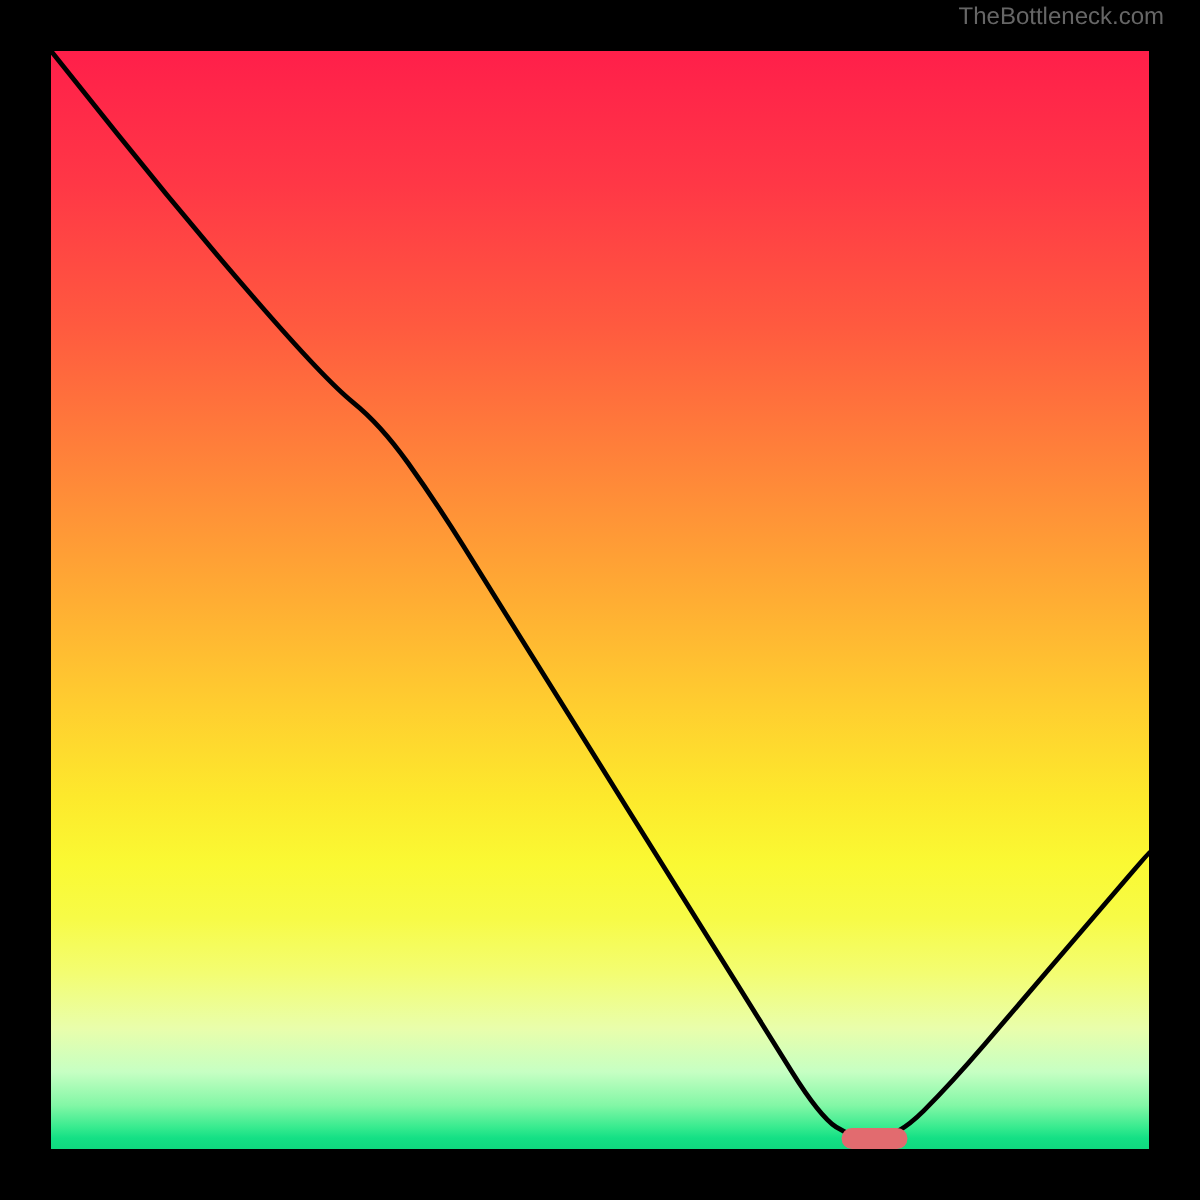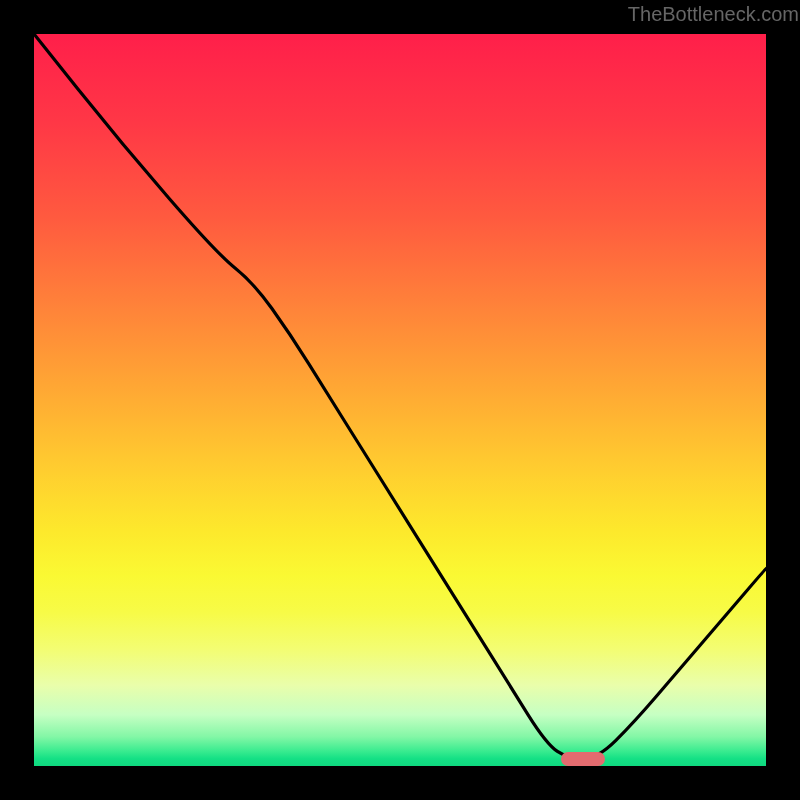--- a/index.html
+++ b/index.html
@@ -15,23 +15,23 @@
   .stage {
     position: relative;
     width: 800px;
     height: 800px;
     background: #000;
   }
 
   .watermark {
     position: absolute;
     top: 3px;
-    right: 1px;
+    right: 24px;
     color: #666;
-    font-size: 20px;
+    font-size: 16px;
     font-weight: 500;
     user-select: none;
     z-index: 5;
   }
 
   
   .plot {
     position: absolute;
     left: 34px;
     top: 34px;

